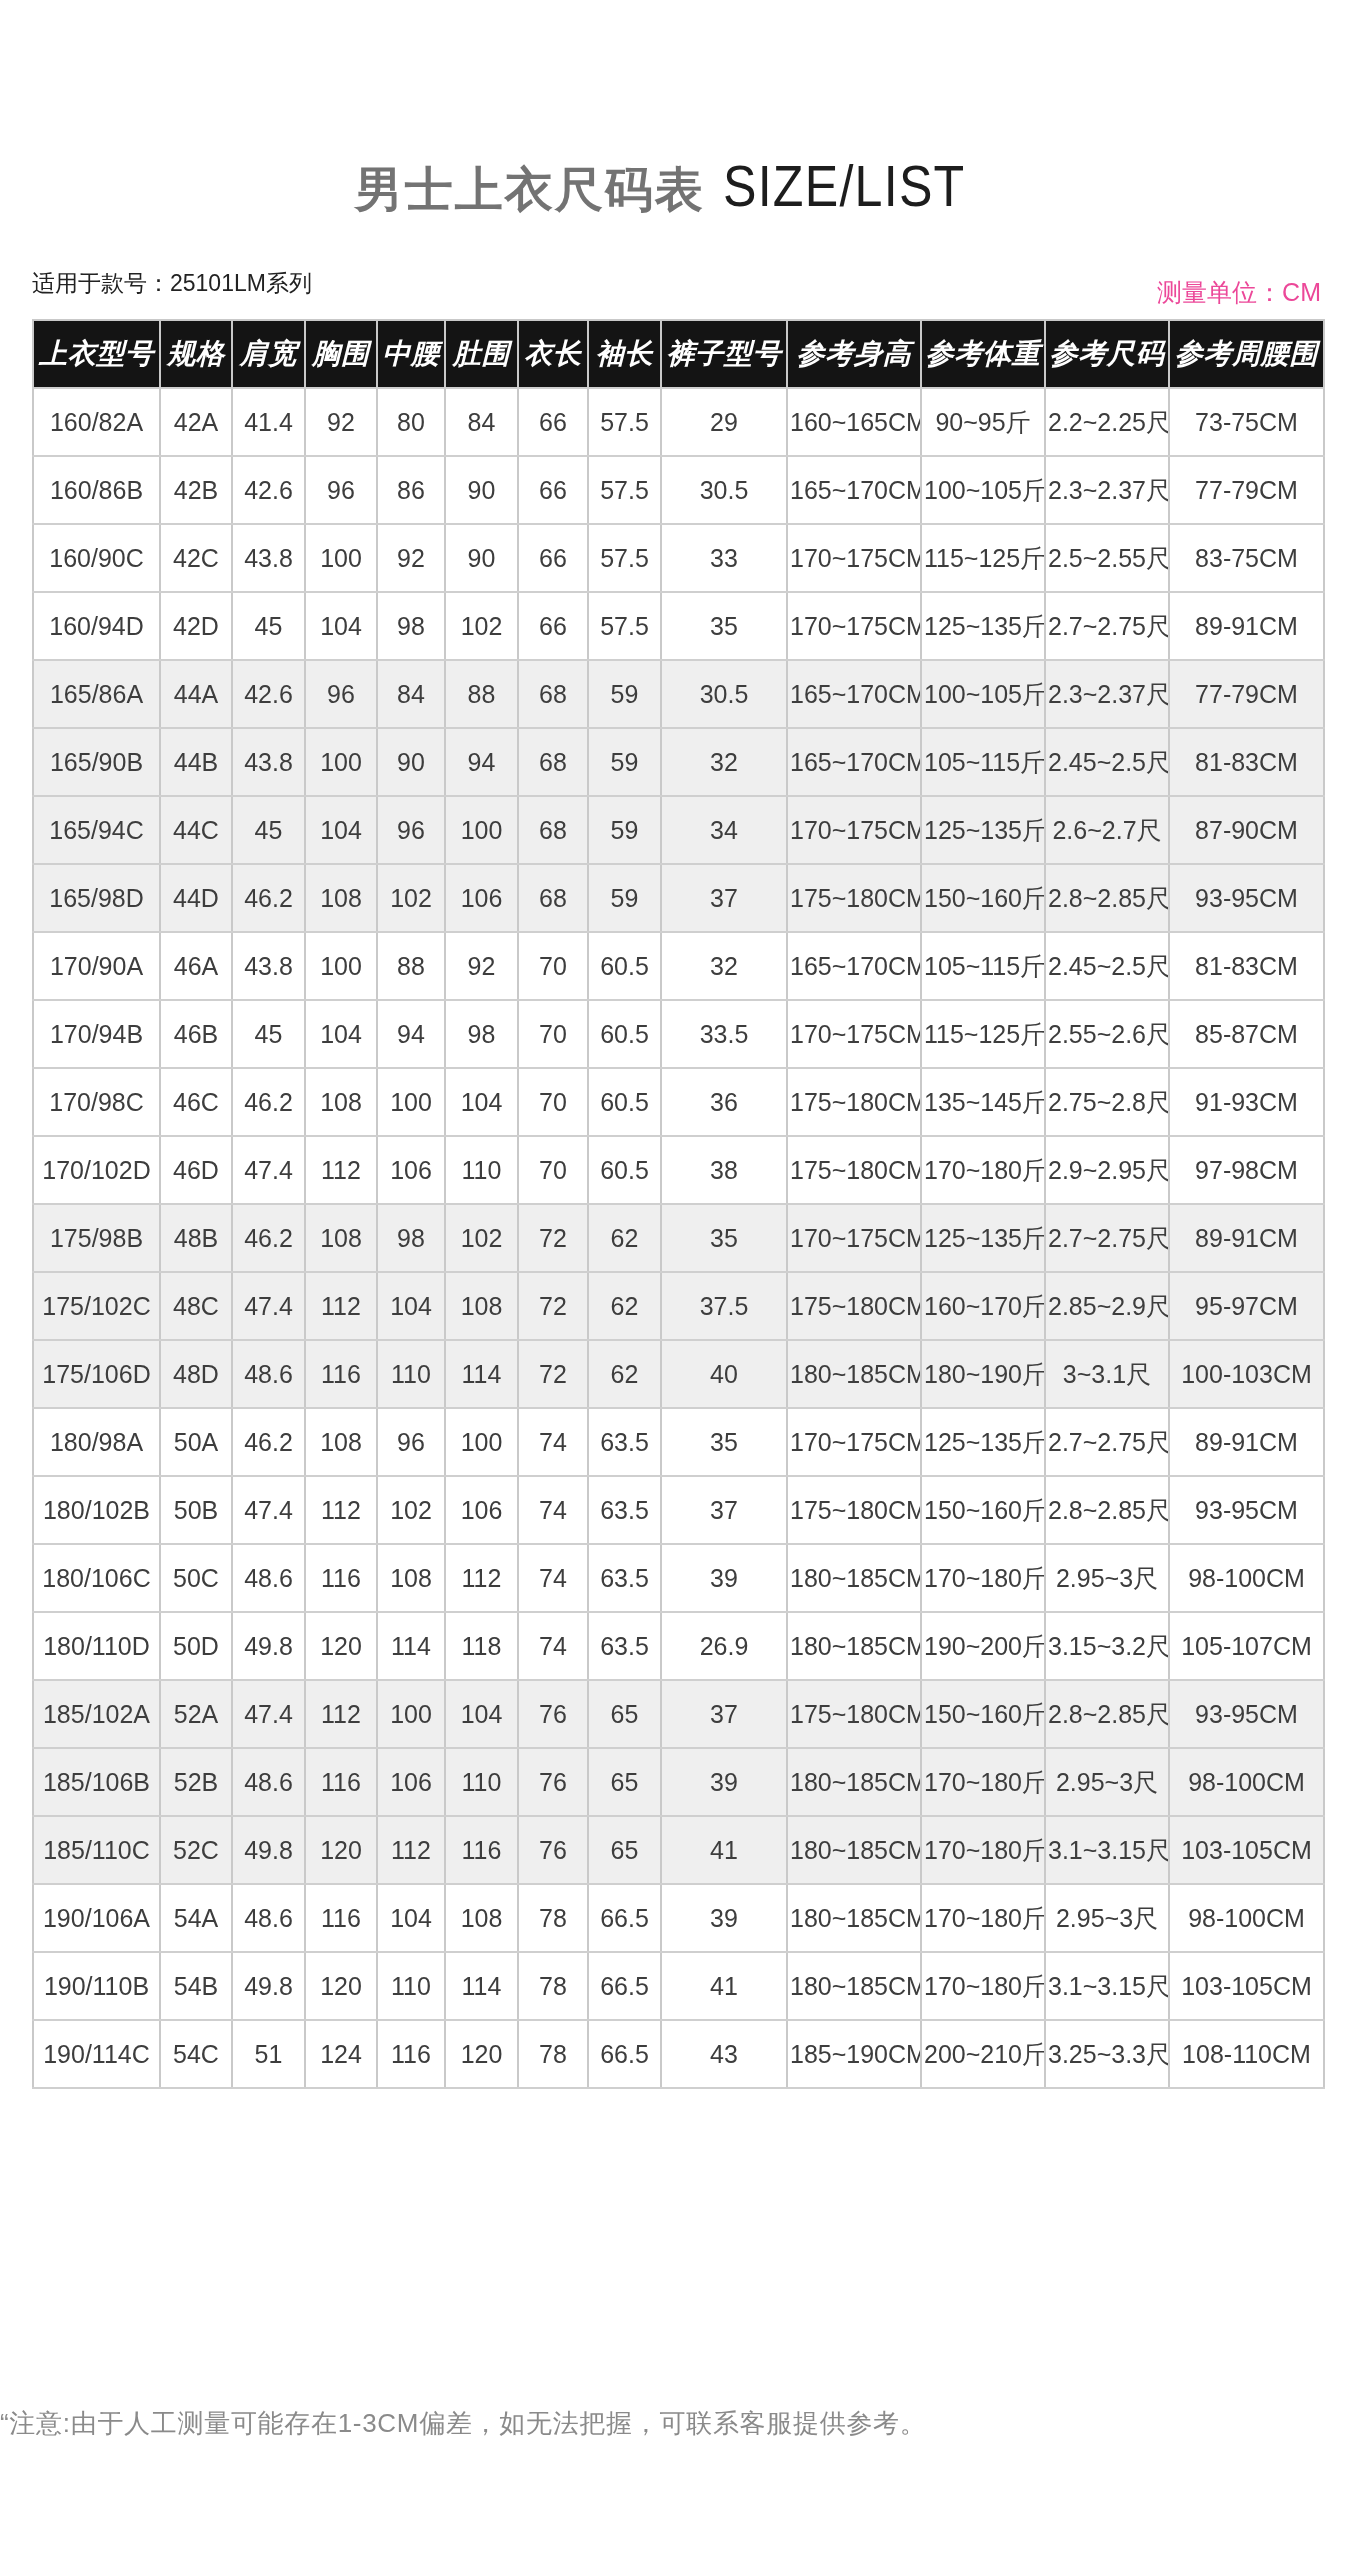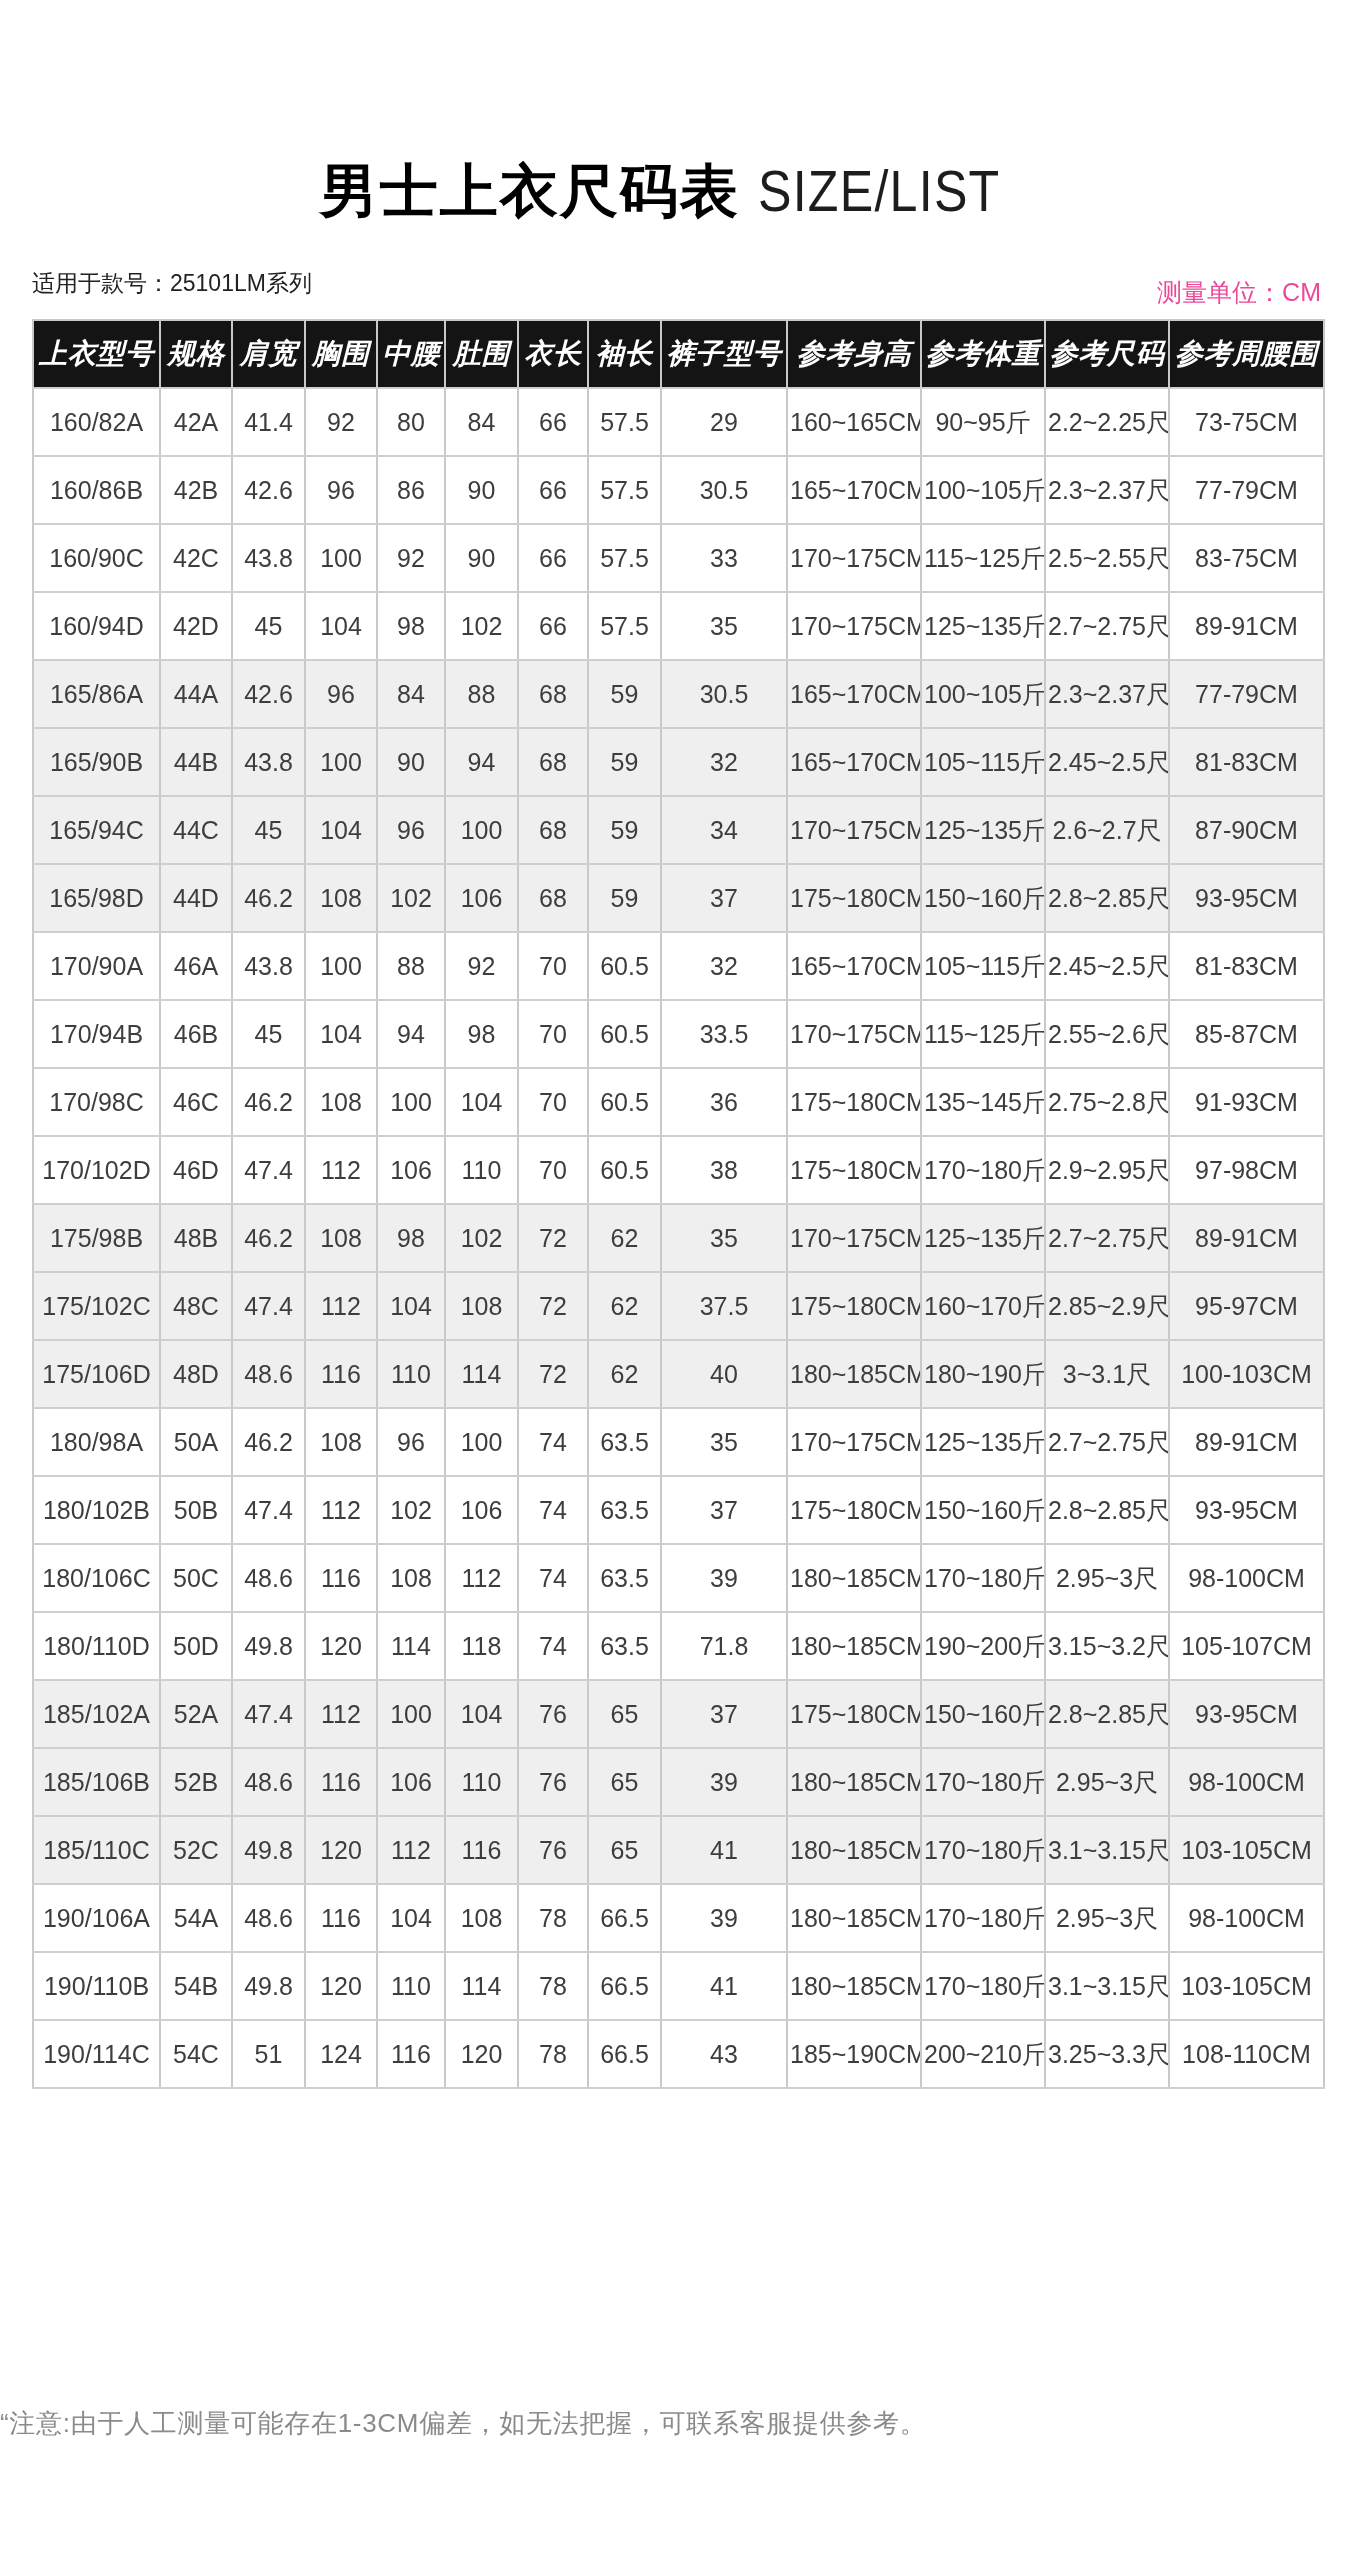--- a/index.html
+++ b/index.html
@@ -8,21 +8,21 @@
   }
   * { box-sizing:border-box; }
   html,body { margin:0; padding:0; }
   body {
     width:1353px; height:2576px; background:#ffffff; position:relative;
     font-family:"Liberation Sans","DejaVu Sans",sans-serif;
   }
   .title {
     position:absolute; top:153px; left:0; width:1353px; text-align:center; white-space:nowrap;
   }
-  .title-zh { font-size:58px; font-weight:700; color:#000000; letter-spacing:2px; }
+  .title-zh { font-size:48px; font-weight:700; color:#737373; letter-spacing:2px; }
   .title-en {
     display:inline-block; font-size:57px; font-weight:400; color:#1d1d1d;
     margin-left:15px; letter-spacing:1.4px; transform:scaleX(0.88); transform-origin:left center;
   }
   .meta { position:absolute; top:268px; left:32px; width:1289px; height:38px; }
   .meta-left { position:absolute; left:0; top:0; font-size:23px; color:#222222; }
   .meta-right { position:absolute; right:0; top:8px; font-size:25px; color:#ec4899; }
   table.size-table {
     position:absolute; top:319px; left:32px; width:1289px;
     border-collapse:collapse; table-layout:fixed;
@@ -366,21 +366,21 @@
       </tr>
       <tr>
         <td>180/110D</td>
         <td>50D</td>
         <td>49.8</td>
         <td>120</td>
         <td>114</td>
         <td>118</td>
         <td>74</td>
         <td>63.5</td>
-        <td>71.8</td>
+        <td>26.9</td>
         <td>180~185CM</td>
         <td>190~200斤</td>
         <td>3.15~3.2尺</td>
         <td>105-107CM</td>
       </tr>
       <tr class="alt">
         <td>185/102A</td>
         <td>52A</td>
         <td>47.4</td>
         <td>112</td>

